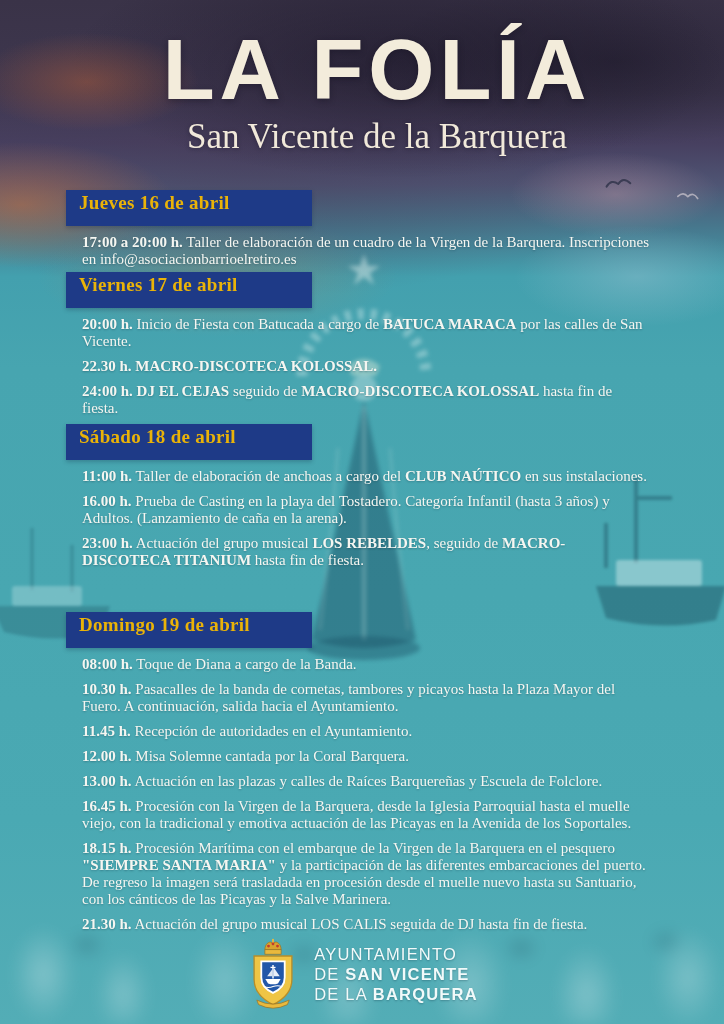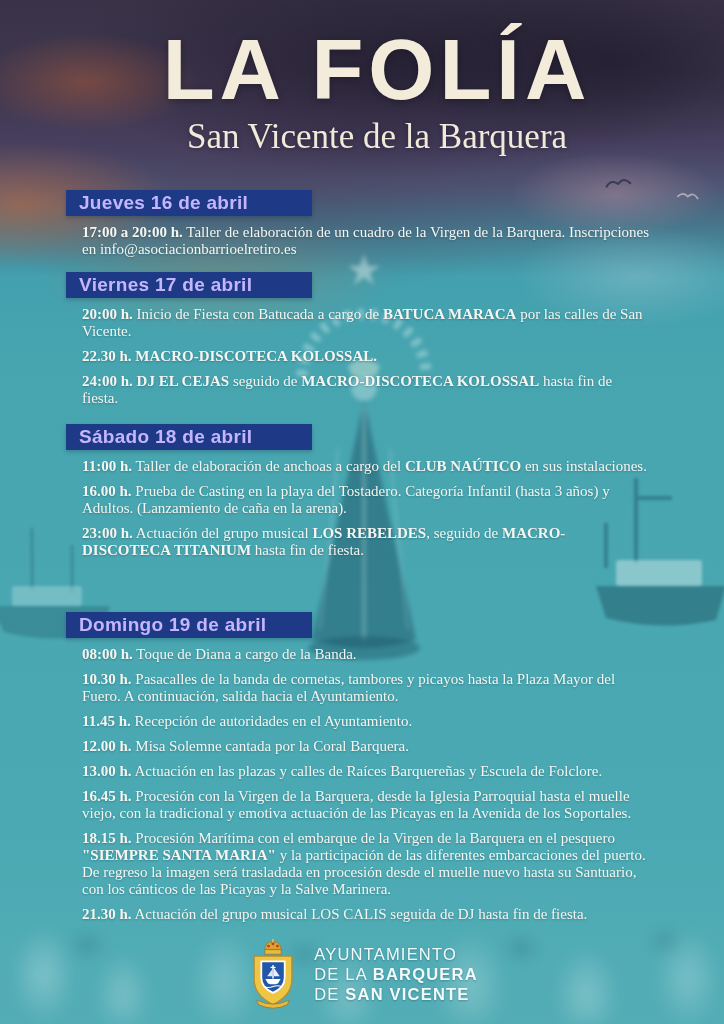--- a/index.html
+++ b/index.html
@@ -47,23 +47,23 @@
     text-shadow:0 2px 6px rgba(15,12,25,.35);
   }
   .subtitle{
     margin-top:4px;font-family:"Liberation Serif",serif;font-size:35px;color:#f1e9da;
     text-shadow:0 1px 4px rgba(15,12,25,.35);
   }
   
   .day{position:absolute;left:66px;width:600px;}
   .d1{top:190px}.d2{top:272px}.d3{top:424px}.d4{top:612px}
   .day-bar{
-    width:233px;height:26px;padding-left:13px;background:#1e3a87;margin-bottom:8px;
-    font-family:Liberation Sans, sans-serif;font-weight:700;font-size:19px;line-height:26px;
-    letter-spacing:.3px;color:#c4b5fd;box-shadow:0 2px 4px rgba(10,30,60,.25);
+    width:233px;height:36px;padding-left:13px;background:#1e3a87;margin-bottom:8px;
+    font-family:Liberation Serif, serif;font-weight:700;font-size:19px;line-height:26px;
+    letter-spacing:.3px;color:#eab308;box-shadow:0 2px 4px rgba(10,30,60,.25);
   }
   .event{
     margin:0 16px 8px;font-size:15px;line-height:17px;color:#f5f6f1;
     text-shadow:0 1px 2px rgba(10,40,55,.3);
   }
   .event strong{font-weight:700;}
   
   .footer{position:absolute;left:0;right:0;top:938px;display:flex;justify-content:center;align-items:center;gap:14px;}
   .footer-text{
     font-family:"Liberation Sans",sans-serif;color:#f2fafa;font-size:16.5px;line-height:20px;
@@ -156,18 +156,18 @@
       <rect x="29.2" y="30" width="1.6" height="15" fill="#ffffff"></rect>
       <rect x="27.2" y="32" width="5.6" height="1.4" fill="#ffffff"></rect>
       <path d="M31,33 L37.5,42.5 H31 Z" fill="#ffffff" opacity="0.9"></path>
       <path d="M29,35 L23.5,42.5 H29 Z" fill="#ffffff" opacity="0.85"></path>
       <path d="M21.5,45.5 H38.5 L35.5,50.5 Q30,52.5 24.5,50.5 Z" fill="#ffffff"></path>
       <path d="M20,54 Q25,56 30,54 Q35,52 40,54" stroke="#ffffff" stroke-width="1.2" fill="none"></path>
       <path d="M12,69 Q30,78 48,69 L46,74 Q30,82 14,74 Z" fill="#e9b93d" stroke="#9a7322" stroke-width="0.8"></path>
     </svg>
     <div class="footer-text">
       <div>AYUNTAMIENTO</div>
+      <div><span>DE </span><strong>SAN VICENTE</strong></div>
       <div><span>DE LA </span><strong>BARQUERA</strong></div>
-      <div><span>DE </span><strong>SAN VICENTE</strong></div>
     </div>
   </footer>
 
 </div>
 
 </body></html>

